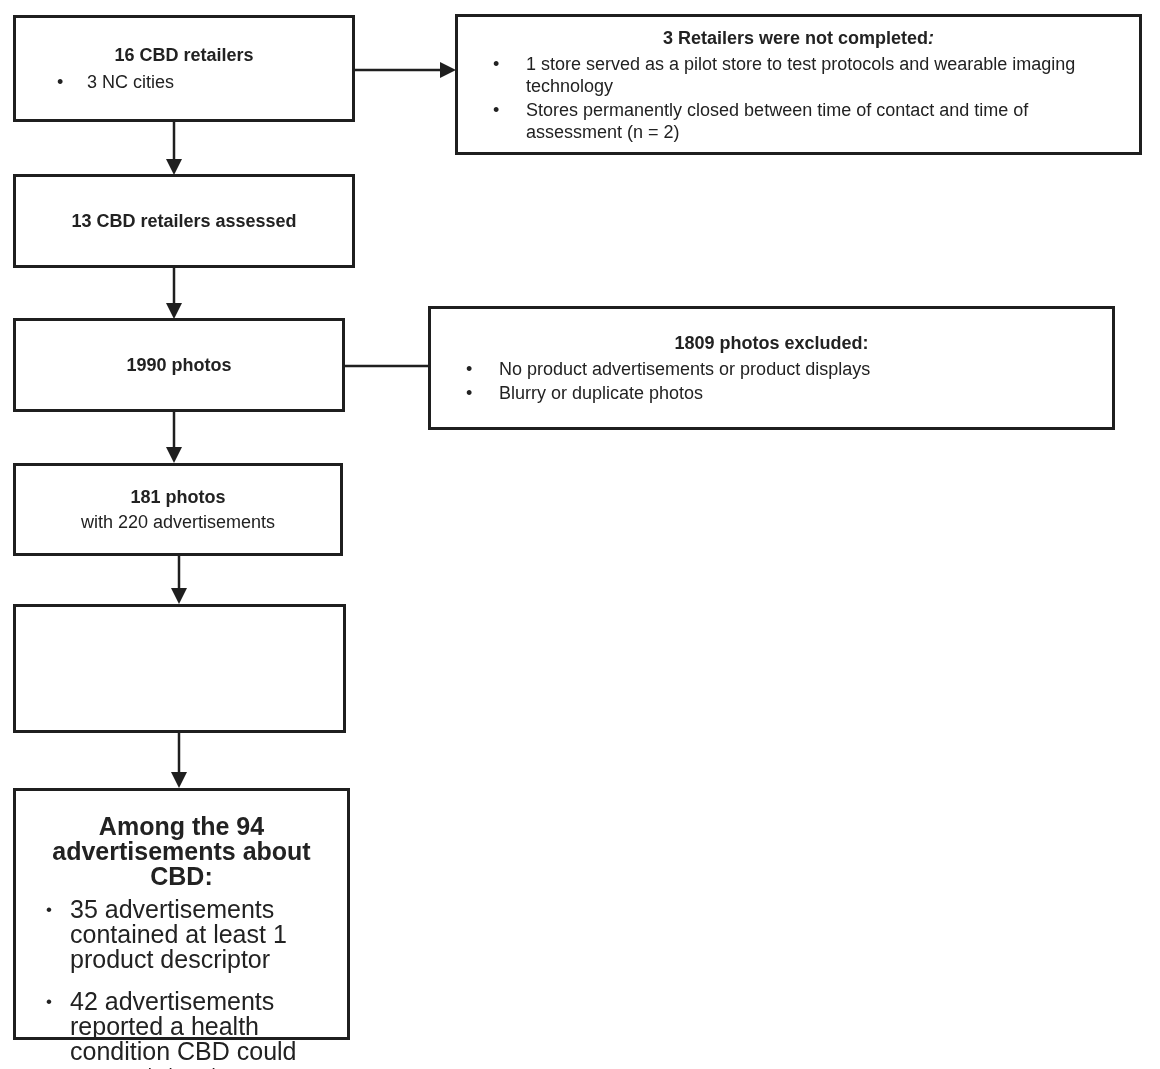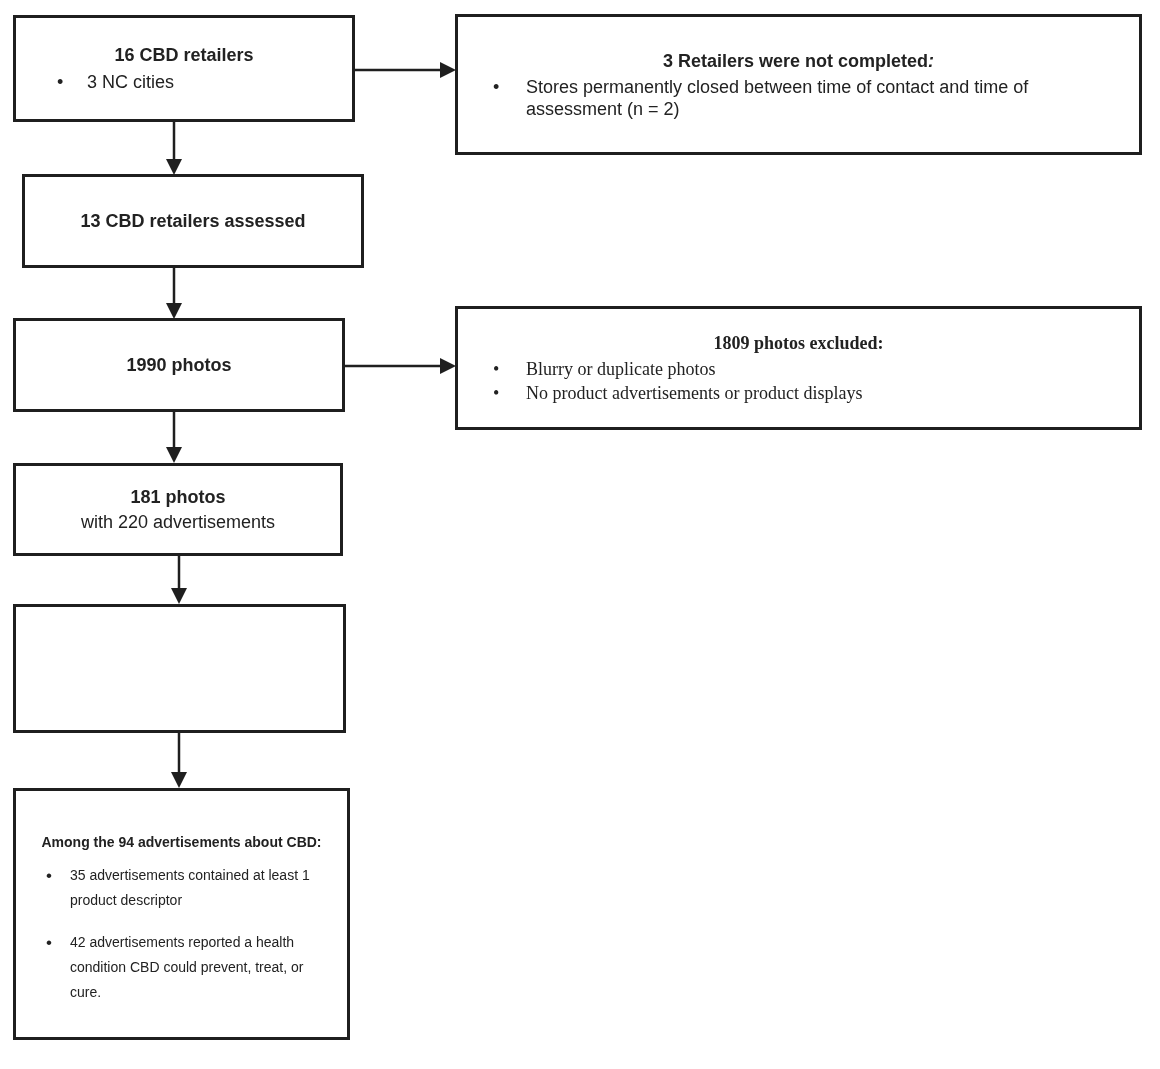--- a/index.html
+++ b/index.html
@@ -30,21 +30,21 @@
   .mini-list li::before{content:"\2022";position:absolute;left:0;top:0;}
 
   
   .right-box{font-size:18px;line-height:22px;}
   .right-box .rb-title{font-weight:bold;text-align:center;margin-bottom:2px;}
   .rb-list{list-style:none;margin:0;padding:0 10px 0 35px;}
   .rb-list li{position:relative;padding-left:33px;margin-top:2px;max-width:560px;}
   .rb-list li::before{content:"\2022";position:absolute;left:0;top:0;}
 
   
-  .summary-box{font-size:14px;line-height:25px;padding:39px 10px 10px 10px;}
+  .summary-box{font-size:25px;line-height:25px;padding:23px 10px 10px 10px;}
   .summary-box .sum-title{font-weight:bold;text-align:center;margin:0 8px 8px 8px;}
   .sum-list{list-style:none;margin:2px;padding:0 0 0 18px;}
   .sum-list li{position:relative;padding-left:24px;max-width:255px;}
   .sum-list li + li{margin-top:17px;}
   .sum-list li::before{content:"\2022";position:absolute;left:0;top:0;font-size:17px;}
 
   .italic-colon{font-style:italic;font-weight:bold;}
 
   .connector-layer{position:absolute;left:0;top:0;pointer-events:none;}
 </style>
@@ -80,37 +80,38 @@
   <div class="box small-box v-center" style="left:13px;top:15px;width:342px;height:107px;">
     <div class="title t-center">16 CBD retailers</div>
     <ul class="mini-list">
       <li>3 NC cities</li>
     </ul>
   </div>
 
   <div class="box right-box v-center" style="left:455px;top:14px;width:687px;height:141px;">
     <div class="rb-title"><span>3 Retailers were not completed</span><span class="italic-colon">:</span></div>
     <ul class="rb-list">
+      <li>1 store served as a pilot store to test protocols and wearable imaging technology</li>
       <li>Stores permanently closed between time of contact and time of assessment (n = 2)</li>
     </ul>
   </div>
 
-  <div class="box small-box v-center" style="left:22px;top:174px;width:342px;height:94px;">
+  <div class="box small-box v-center" style="left:13px;top:174px;width:342px;height:94px;">
     <div class="title t-center">13 CBD retailers assessed</div>
   </div>
 
   <div class="box small-box v-center" style="left:13px;top:318px;width:332px;height:94px;">
     <div class="title t-center">1990 photos</div>
   </div>
 
-  <div class="box right-box v-center" style="left:455px;top:306px;width:687px;height:124px;font-family:Liberation Serif, serif;">
+  <div class="box right-box v-center" style="left:428px;top:306px;width:687px;height:124px;">
     <div class="rb-title">1809 photos excluded:</div>
     <ul class="rb-list">
+      <li>No product advertisements or product displays</li>
       <li>Blurry or duplicate photos</li>
-      <li>No product advertisements or product displays</li>
     </ul>
   </div>
 
   <div class="box small-box v-center t-center" style="left:13px;top:463px;width:330px;height:93px;">
     <div class="title">181 photos</div>
     <div>with 220 advertisements</div>
   </div>
 
   <div class="box small-box v-center t-center" style="left:13px;top:604px;width:333px;height:129px;">
   </div>

